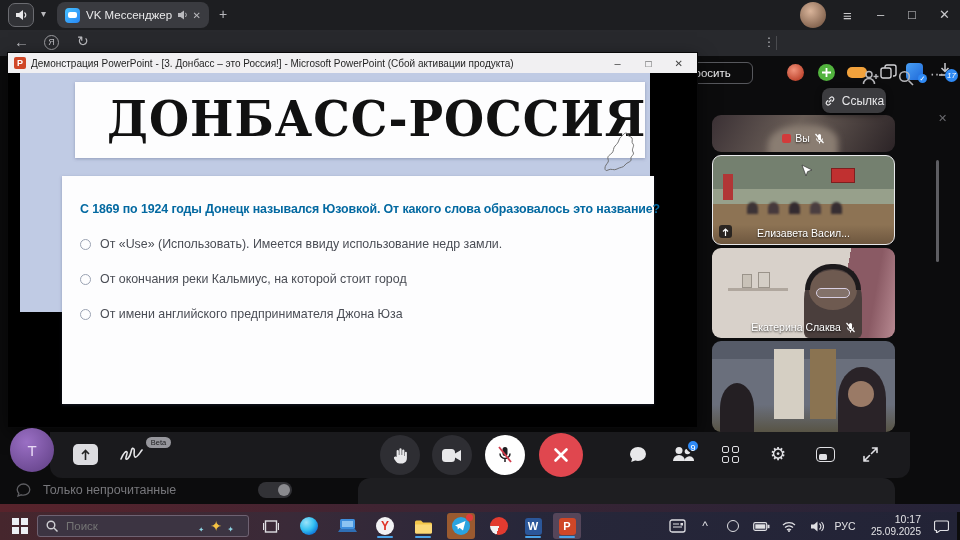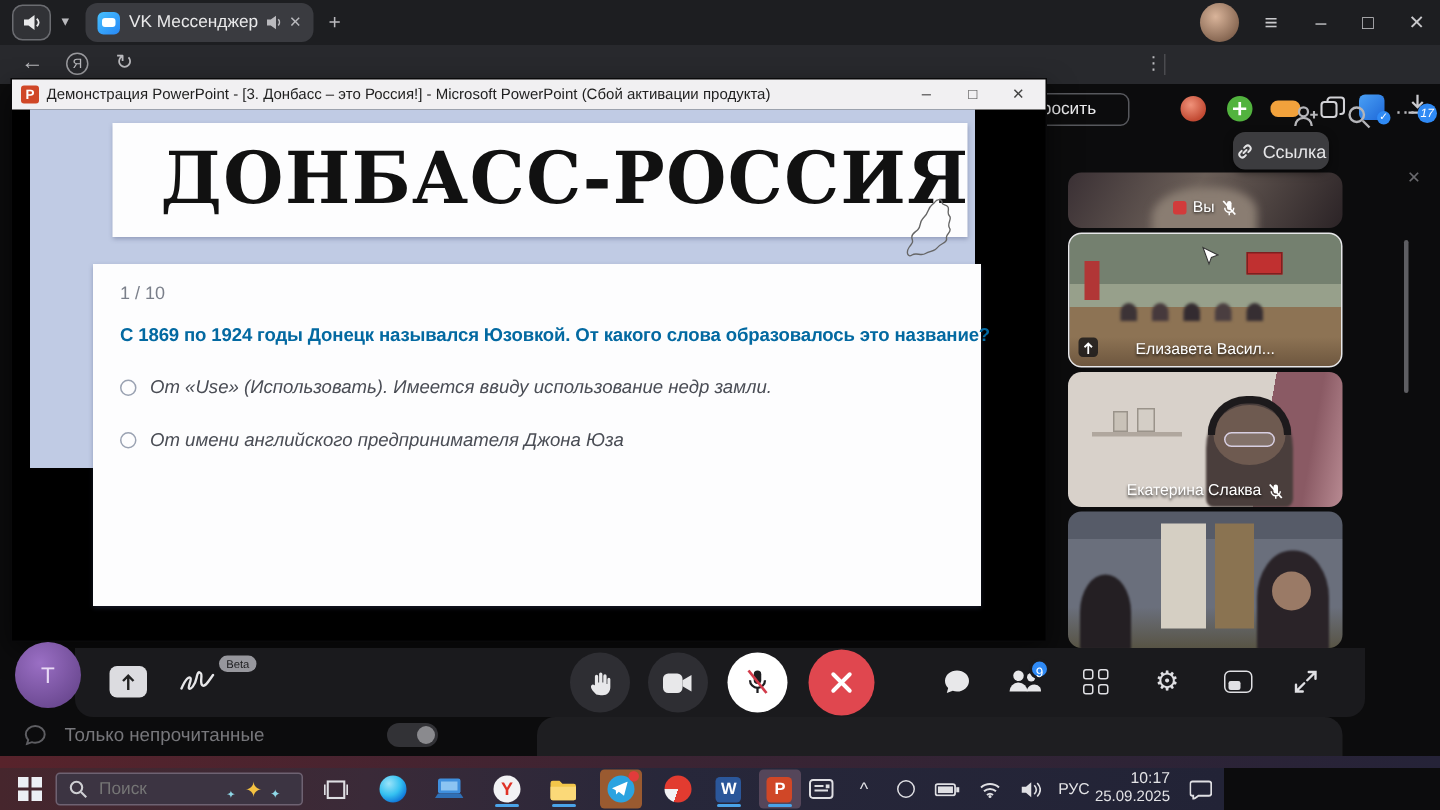--- a/index.html
+++ b/index.html
@@ -28,38 +28,38 @@
   .ppt { left:8px; top:53px; width:689px; height:374px; background:#000; box-shadow:0 0 0 1px #09090a,0 6px 18px rgba(0,0,0,.6); }
   .ppt-titlebar { left:0; top:0; width:100%; height:20px; background:#f1f0f2; display:flex; align-items:center; padding:0 6px; gap:5px;}
   .ppt-title { font-size:10px; color:#1f1f1f; white-space:nowrap; overflow:hidden; }
   .ppt-ico { width:12px; height:12px; background:#d04727; border-radius:2px; color:#fff; font-size:9px; font-weight:bold; text-align:center; line-height:12px;}
   .slide { left:12px; top:20px; width:630px; height:239px; background:#c0cbe4; }
   .banner { left:55px; top:9px; width:570px; height:76px; background:#fdfdfe; box-shadow:0 1px 3px rgba(60,70,110,.35); }
   .slide-title { font-family:"DejaVu Serif",serif; font-weight:bold; font-size:46px; letter-spacing:1px; color:#111; line-height:74px; padding-left:32px; transform:scaleY(1.04); white-space:nowrap; }
   .qpanel { left:42px; top:103px; width:592px; height:228px; background:#fdfdfe; box-shadow:0 1px 3px rgba(60,70,110,.35); padding:12px 18px; }
   .progress { font-size:12px; color:#7a7f8a; }
   .question { margin-top:14px; font-size:12.4px; font-weight:bold; color:#0369a1; white-space:nowrap; letter-spacing:-.1px;}
-  .opt { display:flex; align-items:center; gap:9px; margin-top:21px;font-style:italic; }
+  .opt { display:flex; align-items:center; gap:9px; margin-top:21px; }
   .radio { width:11px; height:11px; border:1.3px solid #9aa2b2; border-radius:50%; flex:0 0 11px;}
   .opt span.lbl { font-size:12.4px; color:#4a4d55; }
   .ppt-status { left:0; bottom:0; width:100%; height:15px; background:#f0eff1; border-top:1px solid #c9c9cc; display:flex; align-items:center; padding:0 6px; }
   .status-text { font-size:9px; color:#5a5a5e; padding-left:24px;}
 
   
   .linkbtn { left:822px; top:88px; width:64px; height:25px; background:#3c3c3f; border-radius:8px; display:flex; align-items:center; justify-content:center; gap:6px; box-shadow:0 2px 6px rgba(0,0,0,.5); z-index:6;}
   .linkbtn span { color:#e6e6e8; font-size:12px; }
   .tile { left:712px; width:183px; border-radius:9px; overflow:hidden; background:#222; }
   .tile .label { position:absolute; left:0; right:0; bottom:5px; display:flex; align-items:center; justify-content:center; gap:4px; color:#fff; font-size:10.5px; text-shadow:0 1px 2px rgba(0,0,0,.8); }
 
   
   .cbtn { position:absolute; width:40px; height:40px; border-radius:50%; background:#2e2e33; display:flex; align-items:center; justify-content:center; }
   .badge { position:absolute; background:#2f8af5; color:#fff; border-radius:50%; text-align:center; }
 
   
-  .taskbar { left:0; top:512px; width:816px; height:28px; background:linear-gradient(90deg,#46262d,#3a2a38 30%,#27273a 55%,#222336); display:flex; align-items:center; }
+  .taskbar { left:0; top:512px; width:957px; height:28px; background:linear-gradient(90deg,#46262d,#3a2a38 30%,#27273a 55%,#222336); display:flex; align-items:center; }
   .tb-ico { width:28px; height:26px; display:flex; align-items:center; justify-content:center; position:relative; flex:0 0 28px;}
   .underline { position:absolute; bottom:1px; left:6px; width:16px; height:2px; background:#4aa3e8; border-radius:1px;}
   .tray-txt { color:#e3e3e6; font-size:10.5px; }
 </style>
 </head>
 <body>
 
 <div class="abs tabstrip">
   <div class="abs audio-btn">
     <svg width="13" height="12">
@@ -151,25 +151,28 @@
   </div>
 
   <div class="abs slide">
     <div class="abs banner">
       <div class="slide-title">ДОНБАСС-РОССИЯ</div>
       <svg class="abs" style="right:10px;bottom:-14px;" width="36" height="42">
         <path d="M24 5c2-3 5-2 5 0s3 1 4 3-1 4 1 6-2 5 0 8-3 4-2 7-4 3-6 6-5 2-8 4-6-1-9 1-4-2-2-5 3-3 2-6 2-4 4-6 1-5 3-7 3-3 4-6 2-3 4-5z" fill="none" stroke="#666" stroke-width=".9"></path>
       </svg>
     </div>
     <div class="abs qpanel">
-      <div class="progress">1 / 10</div>
       <div class="question">С 1869 по 1924 годы Донецк назывался Юзовкой. От какого слова образовалось это название?</div>
       <div class="opt">
         <span class="radio"></span>
         <span class="lbl">От «Use» (Использовать). Имеется ввиду использование недр замли.</span>
+      </div>
+      <div class="opt">
+        <span class="radio"></span>
+        <span class="lbl">От окончания реки Кальмиус, на которой стоит город</span>
       </div>
       <div class="opt">
         <span class="radio"></span>
         <span class="lbl">От имени английского предпринимателя Джона Юза</span>
       </div>
     </div>
   </div>
 
 </div>
 

